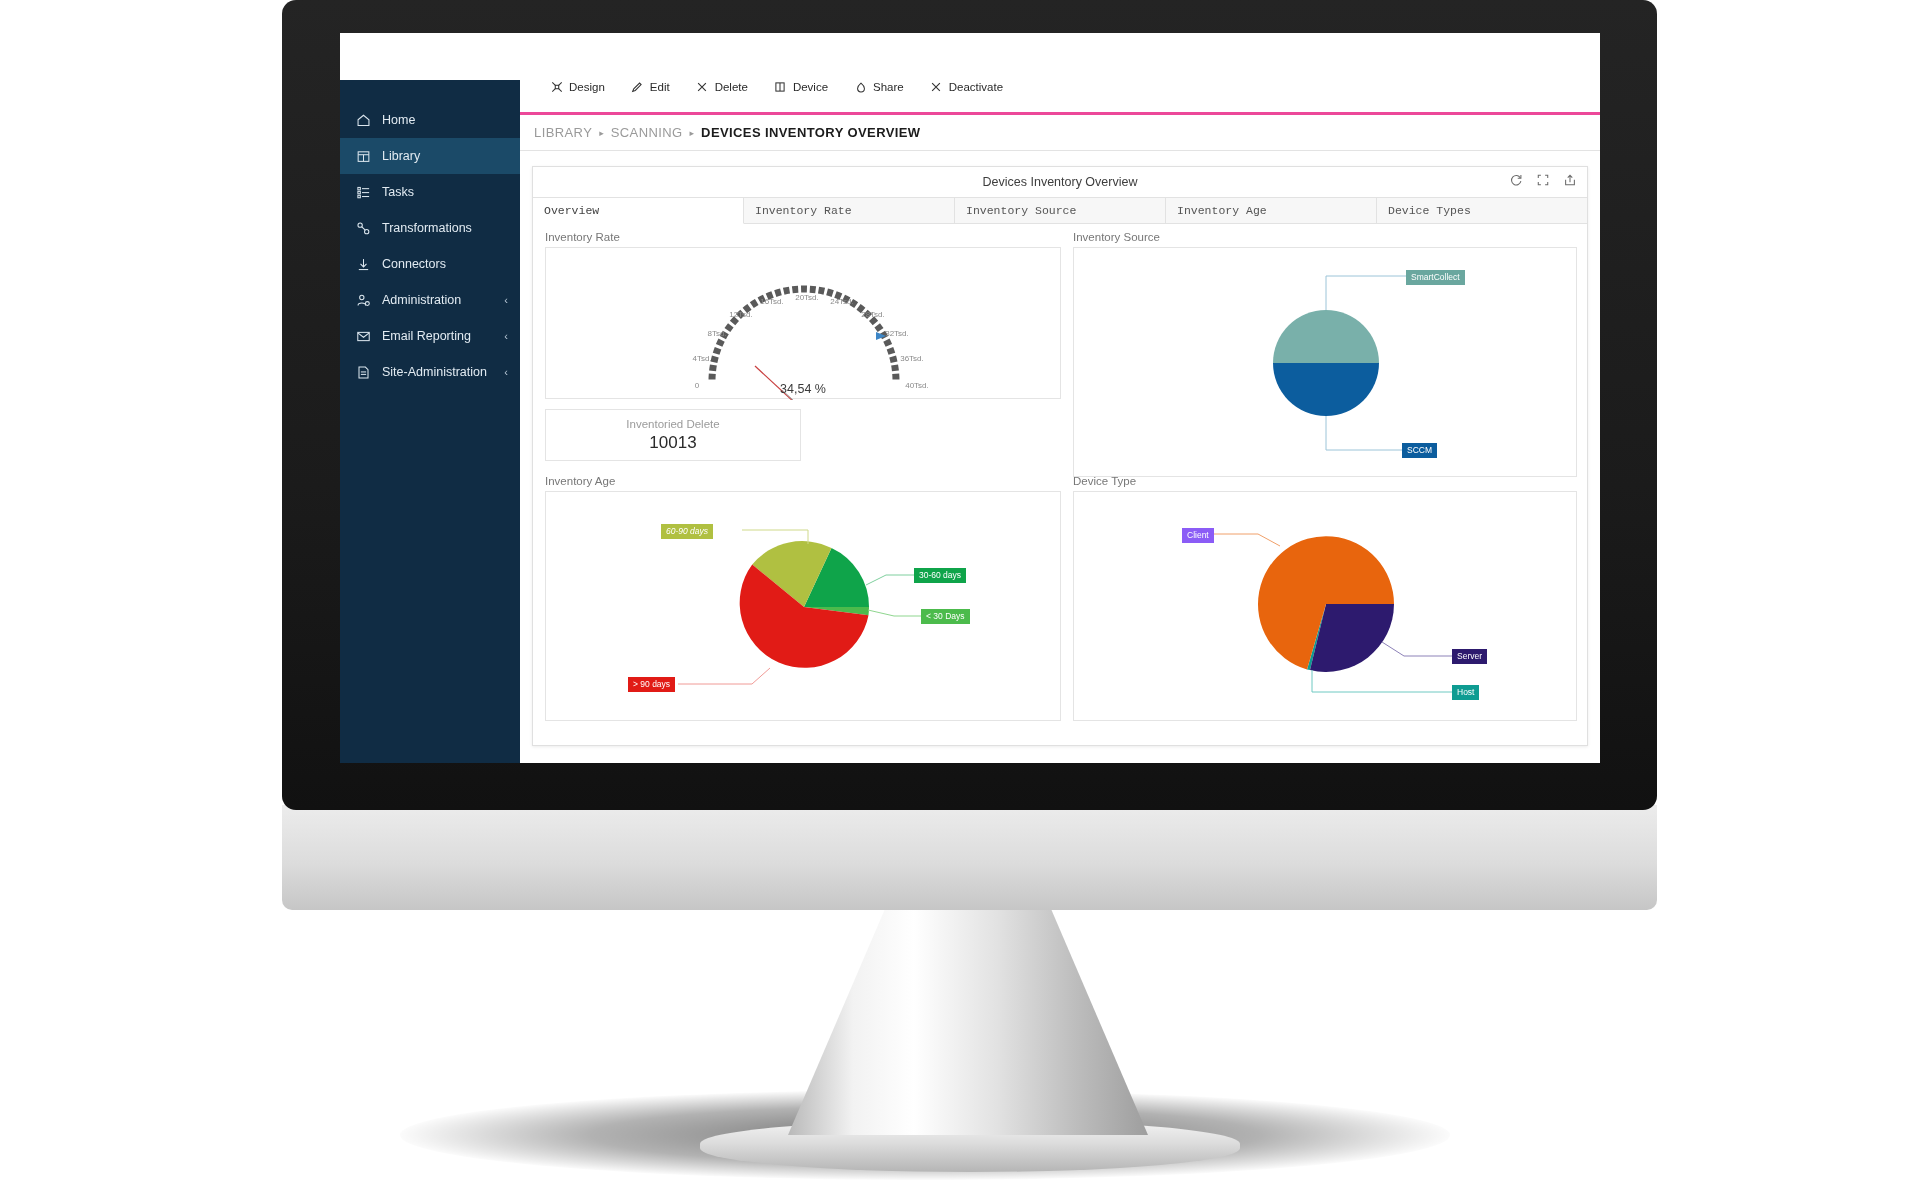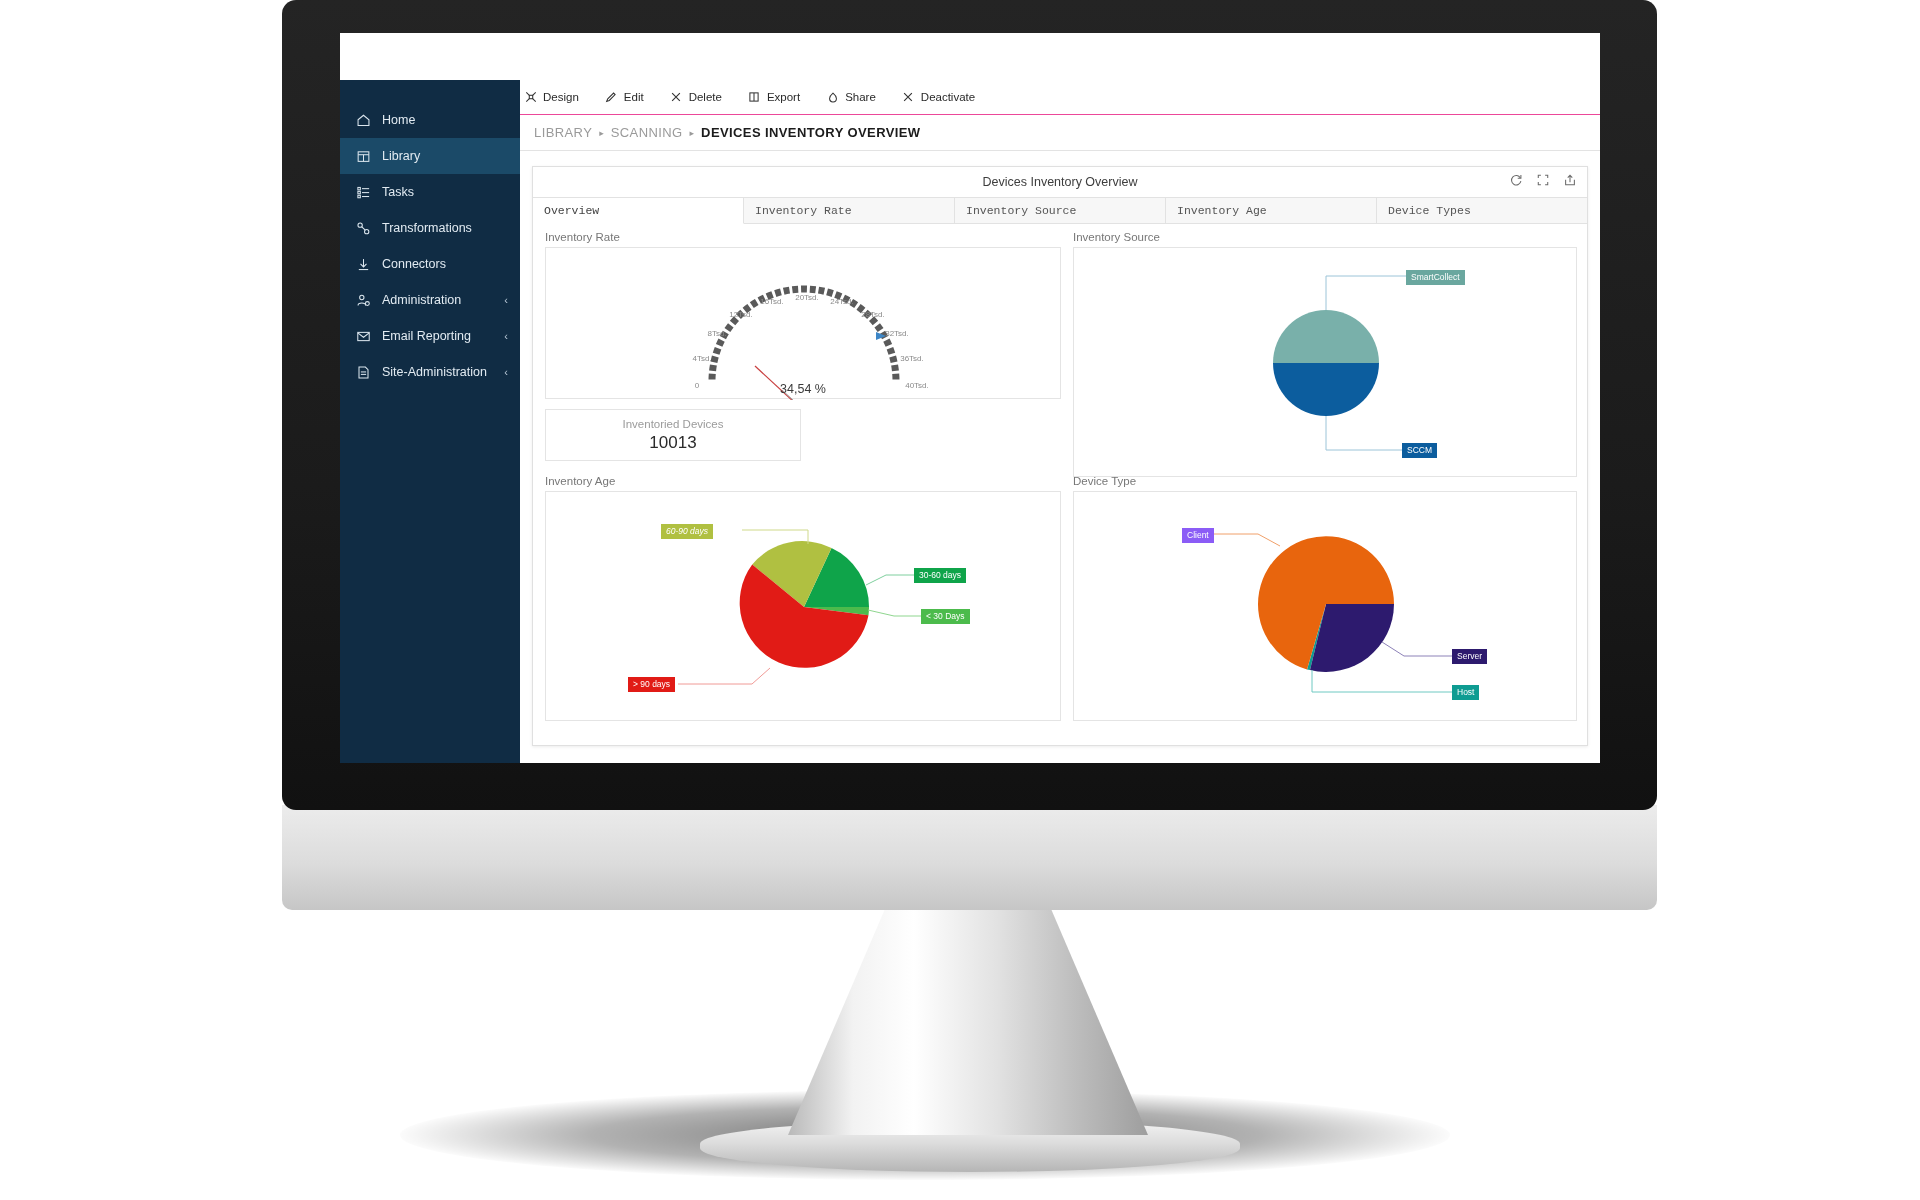--- a/index.html
+++ b/index.html
@@ -79,22 +79,22 @@
   .nav-item .nic { width:15px; height:15px; display:flex; align-items:center; justify-content:center; }
   .nav-item .nic svg { display:block; }
   .nav-caret { position:absolute; right:12px; font-size:11px; color:#b8c8d6; }
 
   
   .content {
     position:absolute; left:180px; top:47px; width:1080px; height:683px;
     background:#ffffff;
   }
   .toolbar {
-    height:35px; border-bottom:1px solid #ec4899; background:#fff;
-    display:flex; align-items:center; gap:26px; padding-left:4px;
+    height:35px; border-bottom:3px solid #ec4899; background:#fff;
+    display:flex; align-items:flex-start; gap:26px; padding-left:30px;
   }
   .tb-item { display:flex; align-items:center; gap:6px; font-size:11.5px; color:#2a2a2a; }
   .tb-item .ic { width:13px; height:13px; display:flex; align-items:center; justify-content:center; color:#333; }
 
   .breadcrumb {
     height:36px; display:flex; align-items:center; gap:7px;
     padding-left:14px; border-bottom:1px solid #e3e3e3; background:#fff;
   }
   .bc { font-size:13px; color:#9a9a9a; letter-spacing:.4px; }
   .bc.cur { color:#1c1c1c; font-weight:bold; }
@@ -283,21 +283,21 @@
           </span>
           <span>Delete</span>
         </div>
         <div class="tb-item">
           <span class="ic">
             <svg width="12" height="12" viewBox="0 0 14 14" fill="none" stroke="#333" stroke-width="1.2">
               <rect x="2.2" y="2.2" width="9.6" height="9.6"></rect>
                 <line x1="7" y1="2.2" x2="7" y2="11.8"></line>
             </svg>
           </span>
-          <span>Export</span>
+          <span>Device</span>
         </div>
         <div class="tb-item">
           <span class="ic">
             <svg width="12" height="12" viewBox="0 0 14 14" fill="none" stroke="#333" stroke-width="1.2">
               <path d="M7 2.5 C4 5 3 7 3 8.8 A4 4 0 0 0 11 8.8 C11 7 10 5 7 2.5 Z"></path>
             </svg>
           </span>
           <span>Share</span>
         </div>
         <div class="tb-item">
@@ -424,21 +424,21 @@
 
                 <line x1="209" y1="118" x2="249" y2="155" stroke="#c94040" stroke-width="1.2"></line>
                 <line x1="236" y1="142" x2="272" y2="175" stroke="#9a9a9a" stroke-width="1"></line>
                 <circle cx="274" cy="177" r="4.2" fill="#ffffff" stroke="#8e8e8e" stroke-width="1.2"></circle>
               </svg>
               <div style="text-align:center; margin-top:-22px; font-size:12.5px; color:#3b3b3b;">34,54 %</div>
             </div>
           </div>
 
           <div class="kpi" style="position:absolute; left:12px; top:184px; width:256px; height:52px;">
-            <div class="kpi-label">Inventoried Devices</div>
+            <div class="kpi-label">Inventoried Delete</div>
             <div class="kpi-value">10013</div>
           </div>
 
           <div class="widget" style="left:540px; top:6px; width:504px;">
             <div class="widget-label">Inventory Source</div>
             <div class="widget-box" style="width:504px; height:230px; position:relative;">
               <svg width="504" height="230" viewBox="0 0 504 230">
 
                 <path d="M199 115 A53 53 0 0 1 305 115 Z" fill="#79b0aa"></path>
 

